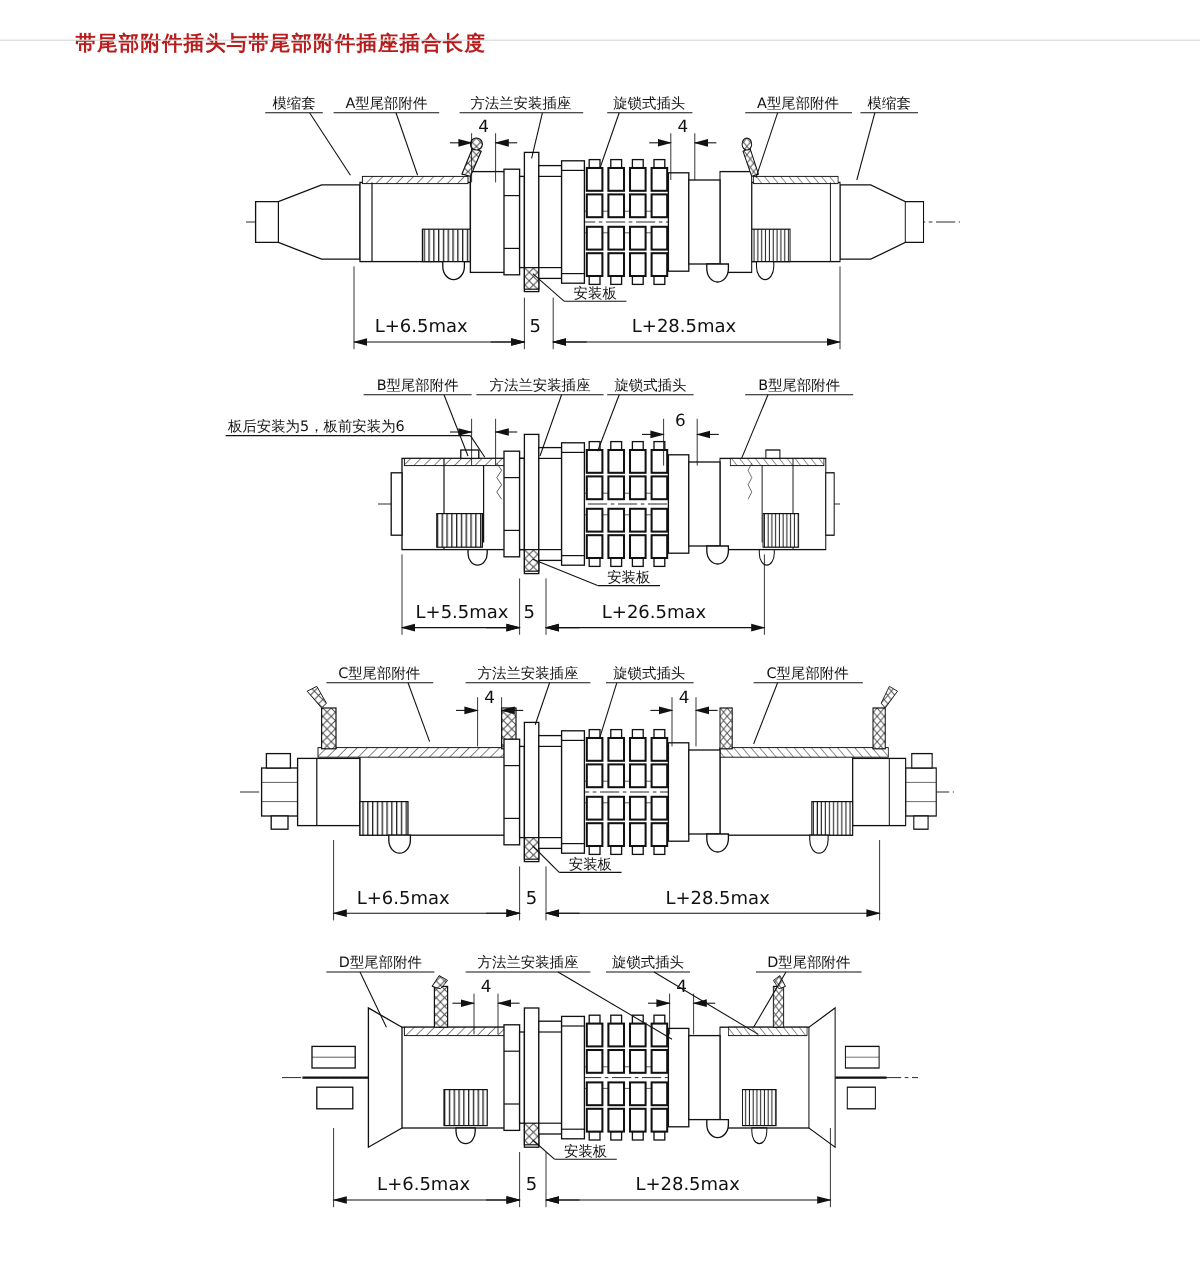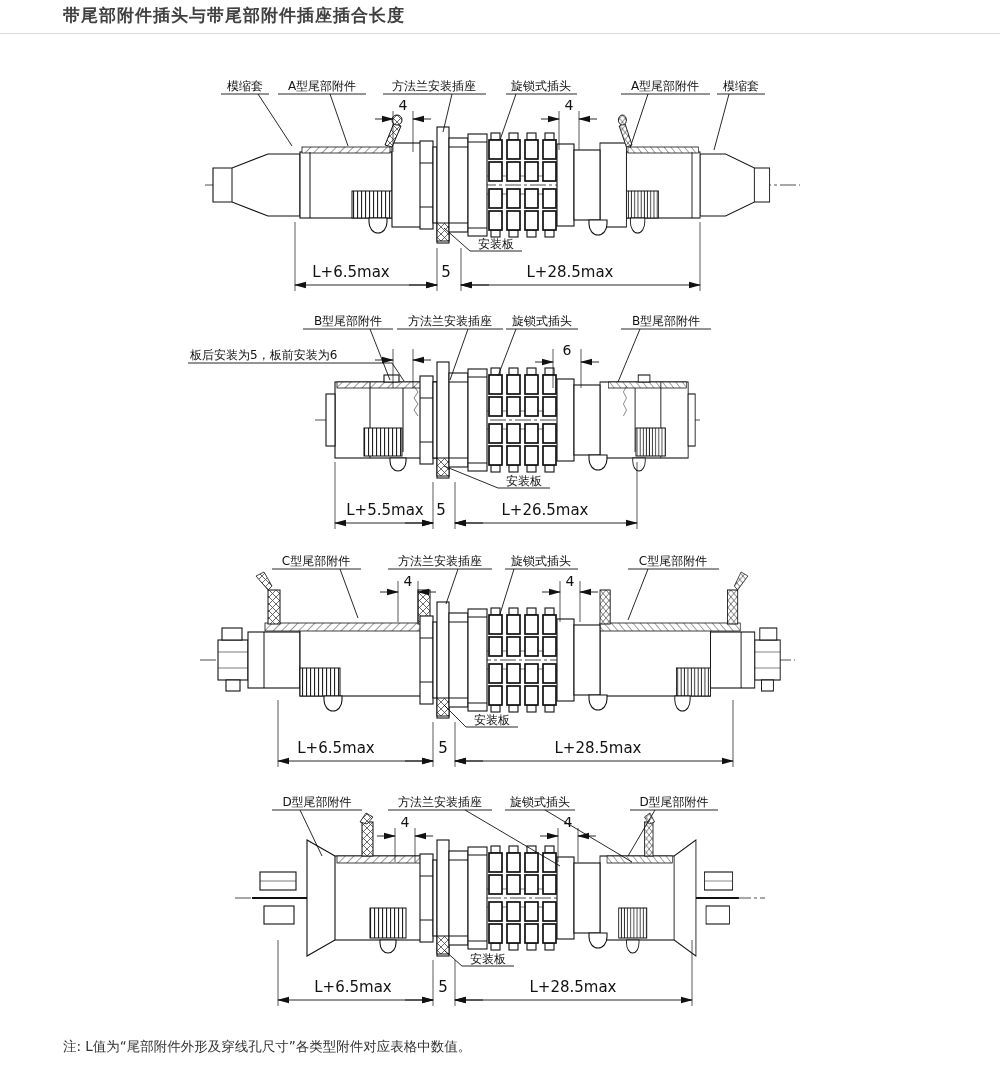--- a/index.html
+++ b/index.html
@@ -1,18 +1,18 @@
 <!DOCTYPE html>
 <html><head>
 <meta charset="utf-8">
 <style>
   html,body{margin:0;padding:0;background:#ffffff;}
   .page{position:relative;width:1000px;height:1073px;background:#fff;overflow:hidden;
         font-family:"DejaVu Sans",sans-serif;color:#111;}
-  .title{position:absolute;left:63px;top:4px;font-size:17px;font-weight:bold;color:#404040;
+  .title{position:absolute;left:63px;top:25px;font-size:17px;font-weight:bold;color:#b91c1c;
          letter-spacing:1px;}
   .rule{position:absolute;left:0;top:33px;width:1000px;height:1px;background:#d9d9d9;}
   .note{position:absolute;left:63px;top:1038px;font-size:13.5px;color:#333;}
   svg{position:absolute;left:0;top:0;}
   .ln{stroke:#111;stroke-width:1;fill:none;}
   .ln2{stroke:#111;stroke-width:1.8;fill:none;}
   .thin{stroke:#222;stroke-width:0.6;fill:none;}
   .cl{stroke:#222;stroke-width:0.8;fill:none;stroke-dasharray:16 3 3 3;}
   .pw{fill:#fff;stroke:#111;stroke-width:1.1;}
   .cell{fill:#fff;stroke:#111;stroke-width:1.7;}
@@ -420,14 +420,13 @@
         <line class="dimln" x1="405" y1="1000" x2="433" y2="1000" marker-end="url(#ar)"></line>
         <line class="dimln" x1="483" y1="1000" x2="455" y2="1000" marker-end="url(#ar)"></line>
         <line class="dimln" x1="455" y1="1000" x2="692" y2="1000" marker-start="url(#ar)" marker-end="url(#ar)"></line>
         <text class="dim" x="353" y="992" text-anchor="middle">L+6.5max</text>
         <text class="dim" x="443" y="992" text-anchor="middle">5</text>
         <text class="dim" x="573" y="992" text-anchor="middle">L+28.5max</text>
       </g>
     </g>
   </svg>
 
-  <div class="note">注: L值为“尾部附件外形及穿线孔尺寸”各类型附件对应表格中数值。</div>
 </div>
 
 </body></html>

